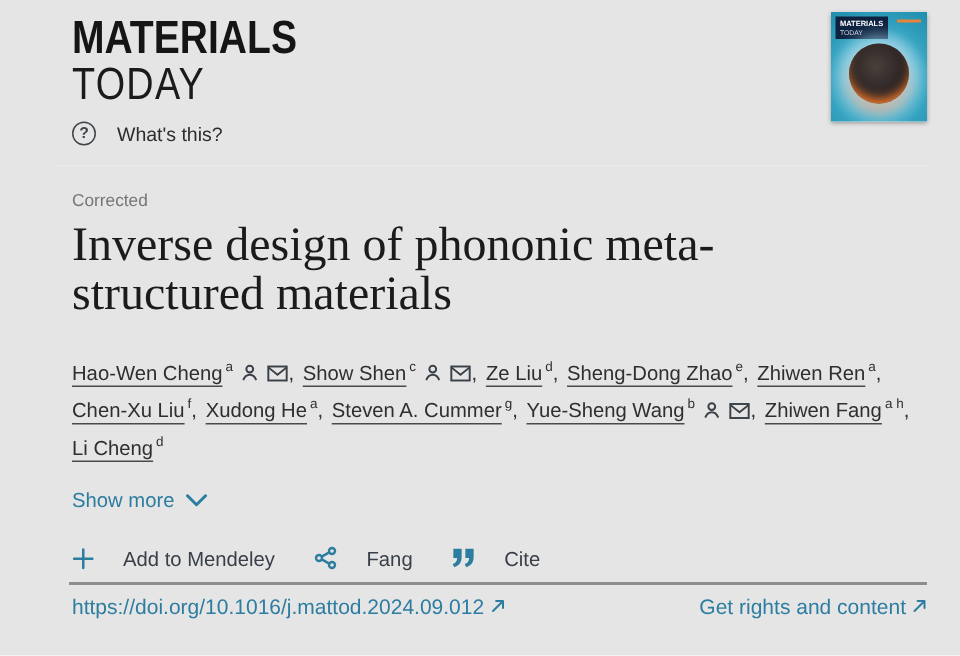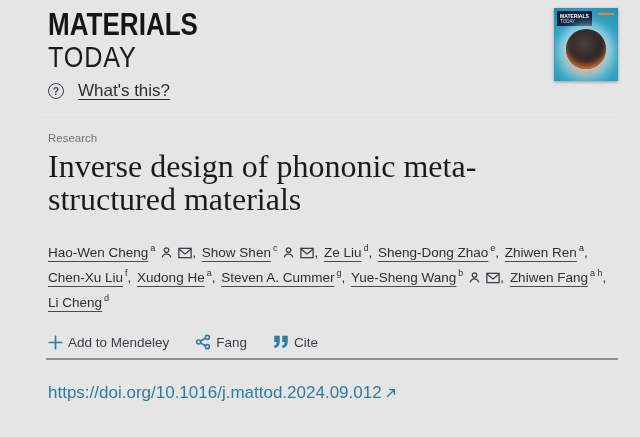--- a/index.html
+++ b/index.html
@@ -24,21 +24,21 @@
     letter-spacing: 1px;
   }
   .avail { margin-top: 10px; font-size: 11.5px; color: #333; }
   .inpress-row { margin-top: 9px; display: flex; align-items: center; gap: 14px; font-size: 13px; }
   .link { color: #2d7da0; text-decoration: none; cursor: pointer; }
   .q-icon {
     width: 16px; height: 16px; border: 1.5px solid #3f454d; border-radius: 50%;
     display: inline-flex; align-items: center; justify-content: center;
     font-size: 10.5px; color: #3f454d; font-weight: bold; cursor: pointer;
   }
-  .whats-this { color: #2d2d2d; text-decoration: underline; text-underline-offset: 3px; cursor: pointer; font-size: 17px; }
+  .whats-this { color: #2d2d2d; text-underline-offset: 3px; cursor: pointer; font-size: 13px; }
 
   
   .cover {
     width: 64px; height: 73px; position: relative; flex-shrink: 0;
     background: radial-gradient(circle at 50% 62%, #d9f2f9 0%, #8fd3e6 28%, #35a3c0 62%, #1f8dac 100%);
     box-shadow: 0 1px 3px rgba(0,0,0,0.35);
     cursor: pointer; overflow: hidden;
   }
   .cover-masthead {
     position: absolute; top: 3px; left: 3px; background: #0e2240; color: #ffffff;
@@ -75,28 +75,28 @@
   .author-sep { margin-right: 2px; }
 
   .show-more {
     margin-top: 17px; display: inline-flex; align-items: center; gap: 8px;
     background: none; border: none; color: #2d7da0; font-size: 13.5px;
     font-family: "Liberation Sans", sans-serif; cursor: pointer; padding: 0;
   }
 
   .actions { margin-top: 21px; display: flex; align-items: center; gap: 26px; }
   .action-btn {
-    display: inline-flex; align-items: center; gap: 5px;
+    display: inline-flex; align-items: center; gap: 19px;
     background: none; border: none; padding: 0; cursor: pointer;
     font-family: "Liberation Sans", sans-serif; font-size: 13.5px; color: #3a4049;
   }
 
   
   .doi-row, .cc-row { display: flex; justify-content: space-between; align-items: center; padding: 0 22px 0 48px; }
-  .doi-row { margin-top: 23px; font-size: 17px; }
+  .doi-row { margin-top: 6px; font-size: 14px; }
   .ext { display: inline-block; margin-left: 4px; vertical-align: 0px; }
   svg { display: block; }
   .inline-svg { display: inline-block; }
 </style>
 </head>
 <body>
 
 <div class="page">
 
   <div class="header">
@@ -117,21 +117,21 @@
         <div class="m2">TODAY</div>
       </div>
       <div class="cover-issue"></div>
       <div class="cover-sphere"></div>
     </div>
   </div>
 
   <hr class="divider-light">
 
   <div class="main">
-    <div class="section-label">Research</div>
+    <div class="section-label">Corrected</div>
     <h1 class="title">Inverse design of phononic meta-structured materials</h1>
 
     <div class="authors"><span class="author"><span class="author-name">Hao-Wen Cheng</span><sup class="author-sup">a</sup><span class="author-icon"><svg width="13" height="13" viewBox="0 0 24 24" fill="none" stroke="#3a4048" stroke-width="2.4">
               <circle cx="12" cy="7.5" r="4.2"></circle>
               <path d="M4 21 c1.6-4.6 4.4-6.6 8-6.6 s6.4 2 8 6.6"></path>
             </svg></span><span class="author-icon"><svg width="14" height="12" viewBox="0 0 24 20" fill="none" stroke="#3a4048" stroke-width="2.2">
               <rect x="1.5" y="2" width="21" height="16"></rect>
               <path d="M1.5 3 L12 11.5 L22.5 3"></path>
             </svg></span></span><span class="author-sep">, </span><span class="author"><span class="author-name">Show Shen</span><sup class="author-sup">c</sup><span class="author-icon"><svg width="13" height="13" viewBox="0 0 24 24" fill="none" stroke="#3a4048" stroke-width="2.4">
               <circle cx="12" cy="7.5" r="4.2"></circle>
@@ -140,20 +140,28 @@
               <rect x="1.5" y="2" width="21" height="16"></rect>
               <path d="M1.5 3 L12 11.5 L22.5 3"></path>
             </svg></span></span><span class="author-sep">, </span><span class="author"><span class="author-name">Ze Liu</span><sup class="author-sup">d</sup></span><span class="author-sep">, </span><span class="author"><span class="author-name">Sheng-Dong Zhao</span><sup class="author-sup">e</sup></span><span class="author-sep">, </span><span class="author"><span class="author-name">Zhiwen Ren</span><sup class="author-sup">a</sup></span><span class="author-sep">, </span><span class="author"><span class="author-name">Chen-Xu Liu</span><sup class="author-sup">f</sup></span><span class="author-sep">, </span><span class="author"><span class="author-name">Xudong He</span><sup class="author-sup">a</sup></span><span class="author-sep">, </span><span class="author"><span class="author-name">Steven A. Cummer</span><sup class="author-sup">g</sup></span><span class="author-sep">, </span><span class="author"><span class="author-name">Yue-Sheng Wang</span><sup class="author-sup">b</sup><span class="author-icon"><svg width="13" height="13" viewBox="0 0 24 24" fill="none" stroke="#3a4048" stroke-width="2.4">
               <circle cx="12" cy="7.5" r="4.2"></circle>
               <path d="M4 21 c1.6-4.6 4.4-6.6 8-6.6 s6.4 2 8 6.6"></path>
             </svg></span><span class="author-icon"><svg width="14" height="12" viewBox="0 0 24 20" fill="none" stroke="#3a4048" stroke-width="2.2">
               <rect x="1.5" y="2" width="21" height="16"></rect>
               <path d="M1.5 3 L12 11.5 L22.5 3"></path>
             </svg></span></span><span class="author-sep">, </span><span class="author"><span class="author-name">Zhiwen Fang</span><sup class="author-sup">a h</sup></span><span class="author-sep">, </span><span class="author"><span class="author-name">Li Cheng</span><sup class="author-sup">d</sup></span></div>
 
+    <button class="show-more">
+      <span>Show more</span>
+      <span class="inline-svg">
+        <svg width="14" height="9" viewBox="0 0 14 9">
+            <path d="M1 1.5 L7 7.5 L13 1.5" fill="none" stroke="#2d7da0" stroke-width="2" stroke-linecap="round" stroke-linejoin="round"></path>
+          </svg>
+      </span>
+    </button>
 
     <div class="actions">
       <button class="action-btn">
         <span class="inline-svg">
           <svg width="15" height="15" viewBox="0 0 16 16">
               <path d="M8 1.5 V14.5 M1.5 8 H14.5" stroke="#2d7da0" stroke-width="1.8" stroke-linecap="round"></path>
             </svg>
         </span>
         <span>Add to Mendeley</span>
       </button>
@@ -181,15 +189,20 @@
   </div>
 
   <hr class="divider-dark">
 
   <div class="doi-row">
     <a class="link">
       <span>https://doi.org/10.1016/j.mattod.2024.09.012</span><span class="ext"><svg width="10" height="10" viewBox="0 0 12 12">
             <path d="M2 10 L10 2 M4.5 2 H10 V7.5" fill="none" stroke="#2d7da0" stroke-width="1.6" stroke-linecap="round" stroke-linejoin="round"></path>
           </svg></span>
     </a>
+    <a class="link">
+      <span>Get rights and content</span><span class="ext"><svg width="10" height="10" viewBox="0 0 12 12">
+            <path d="M2 10 L10 2 M4.5 2 H10 V7.5" fill="none" stroke="#2d7da0" stroke-width="1.6" stroke-linecap="round" stroke-linejoin="round"></path>
+          </svg></span>
+    </a>
   </div>
 
 </div>
 
 </body></html>

